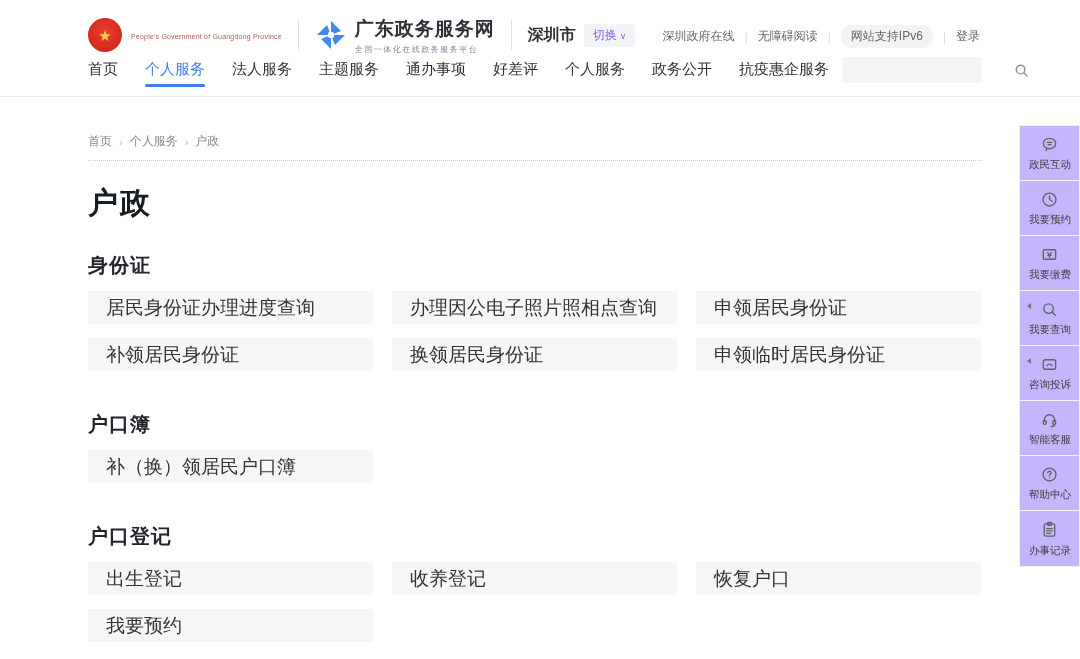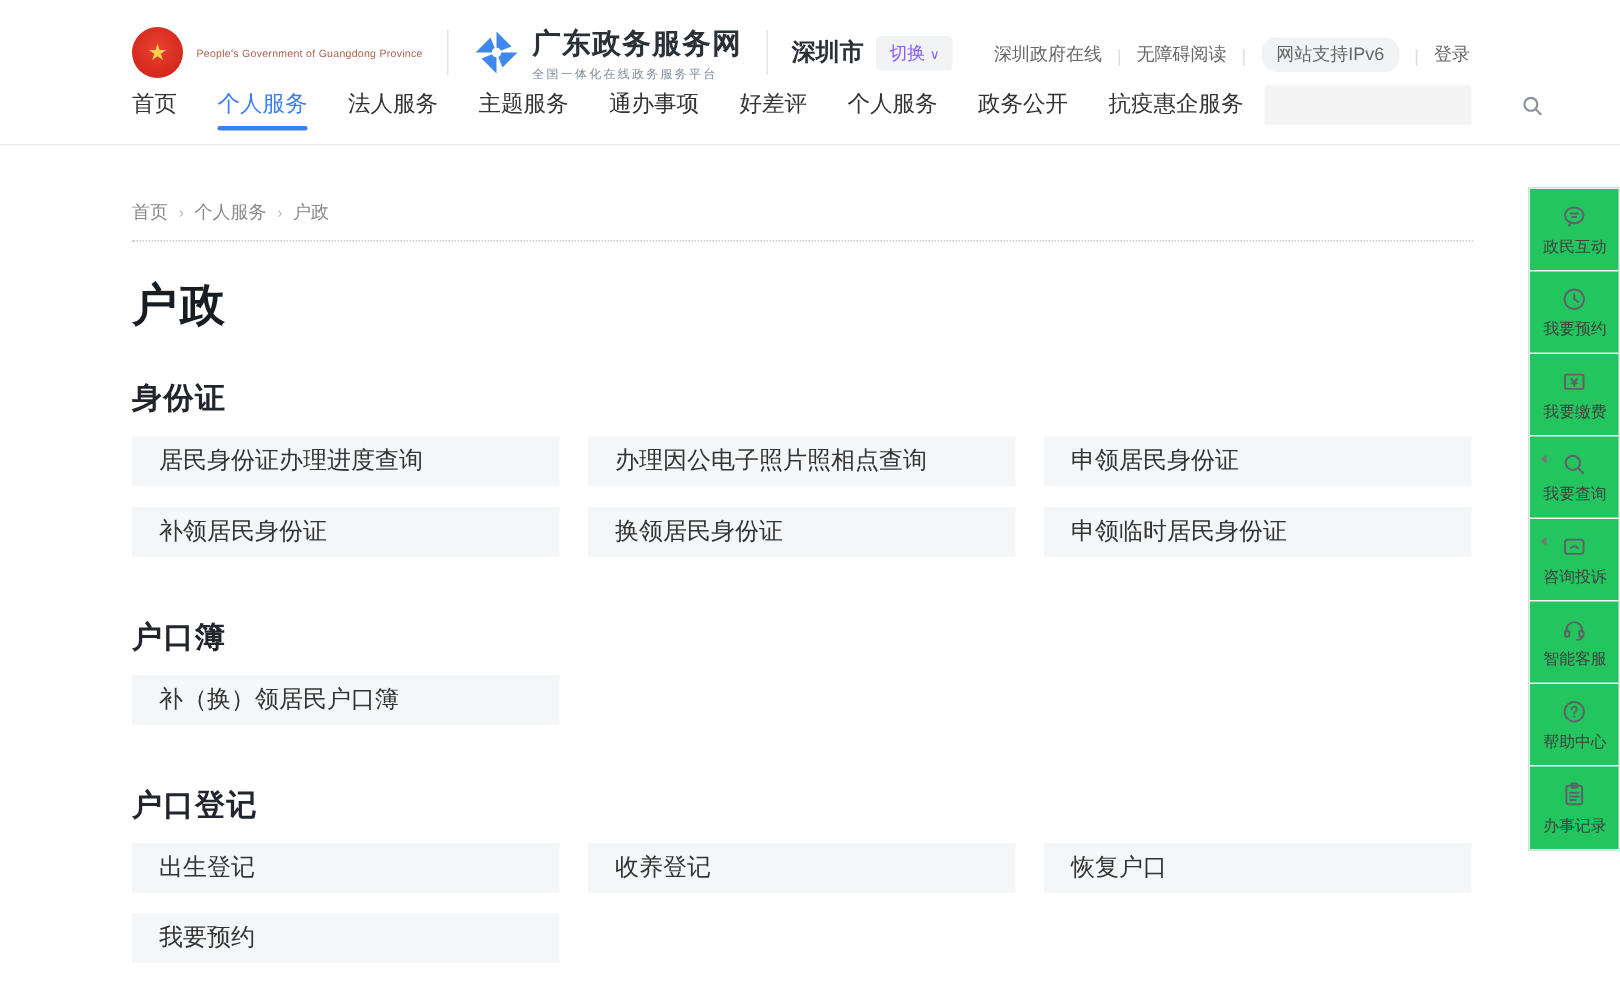--- a/index.html
+++ b/index.html
@@ -43,27 +43,27 @@
   
   .content { position:absolute; top:125px; left:88px; width:894px; }
   .breadcrumb { padding-top:8px; padding-bottom:10px; font-size:12px; color:#888; border-bottom:1px dotted #ccc; display:flex; align-items:center; }
   .crumb { cursor:pointer; }
   .crumb-sep { color:#bbb; margin:0 7px; font-size:11px; }
   .page-title { margin-top:22px; font-size:30px; font-weight:bold; color:#181c23; letter-spacing:2px; }
   .section-title { font-size:20px; font-weight:bold; color:#22252b; letter-spacing:1px; }
   .mt-lg { margin-top:28px; }
   .mt-xl { margin-top:40px; }
   .items-grid { margin-top:12px; display:grid; grid-template-columns:repeat(3,285px); column-gap:19px; row-gap:14px; }
-  .service-item { height:33px; line-height:33px; background:#f5f6f7; padding-left:18px; font-size:16px; color:#333; cursor:pointer; overflow:hidden; white-space:nowrap; }
+  .service-item { height:33px; line-height:33px; background:#f5f6f7; padding-left:18px; font-size:19px; color:#333; cursor:pointer; overflow:hidden; white-space:nowrap; }
   .divider { margin-top:18px; height:1px; background:#e8e8e8; }
   .partial-row { position:relative; margin-top:13px; height:60px; }
   .partial-title { font-size:16px; font-weight:bold; color:#22252b; letter-spacing:1px; padding-top:2px; }
 
   
-  .side-toolbar { position:absolute; top:125px; right:0; width:61px; background:#22c55e; border:1px solid #f0f0f0; }
+  .side-toolbar { position:absolute; top:125px; right:0; width:61px; background:#c4b5fd; border:1px solid #f0f0f0; }
   .side-item { position:relative; height:55px; display:flex; flex-direction:column; align-items:center; justify-content:center; gap:3px; border-bottom:1px solid #f5f5f5; cursor:pointer; }
   .side-item:last-child { border-bottom:none; }
   .side-label { font-size:11px; color:#404040; white-space:nowrap; transform:scale(.96); }
   .side-icon { height:20px; display:flex; align-items:center; justify-content:center; }
   .side-icon svg { stroke:#5f6368; fill:none; stroke-width:1.4; stroke-linecap:round; stroke-linejoin:round; }
   .marker { position:absolute; left:7px; top:12px; width:0; height:0; border-top:3px solid transparent; border-bottom:3px solid transparent; border-right:4px solid #777; }
 </style>
 </head>
 <body>
 

